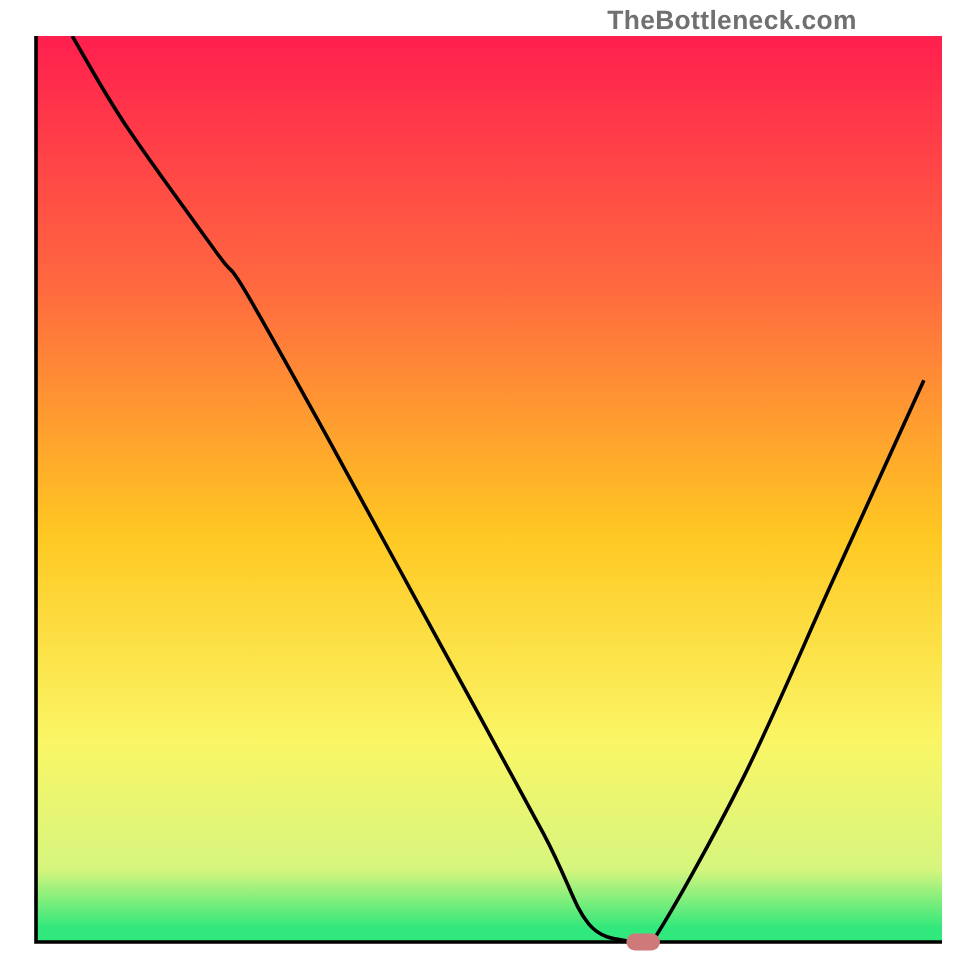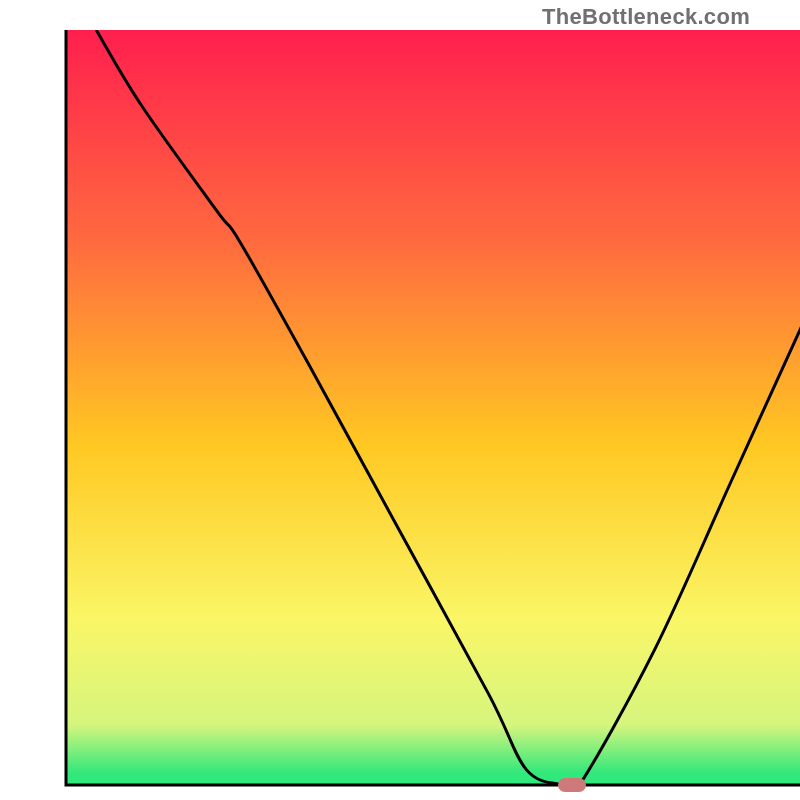--- a/index.html
+++ b/index.html
@@ -8,21 +8,20 @@
     width: 800px;
     height: 800px;
     overflow: hidden;
     background: #fff;
     font-family: Arial, Helvetica, sans-serif;
   }
   .chart-wrap {
     position: relative;
     width: 724px;
     height: 800px;
-    margin-left: 36px;
   }
   .watermark {
     position: absolute;
     top: 4px;
     right: 10px;
     font-size: 22px;
     font-weight: 600;
     color: #707070;
     letter-spacing: 0.3px;
     z-index: 3;

